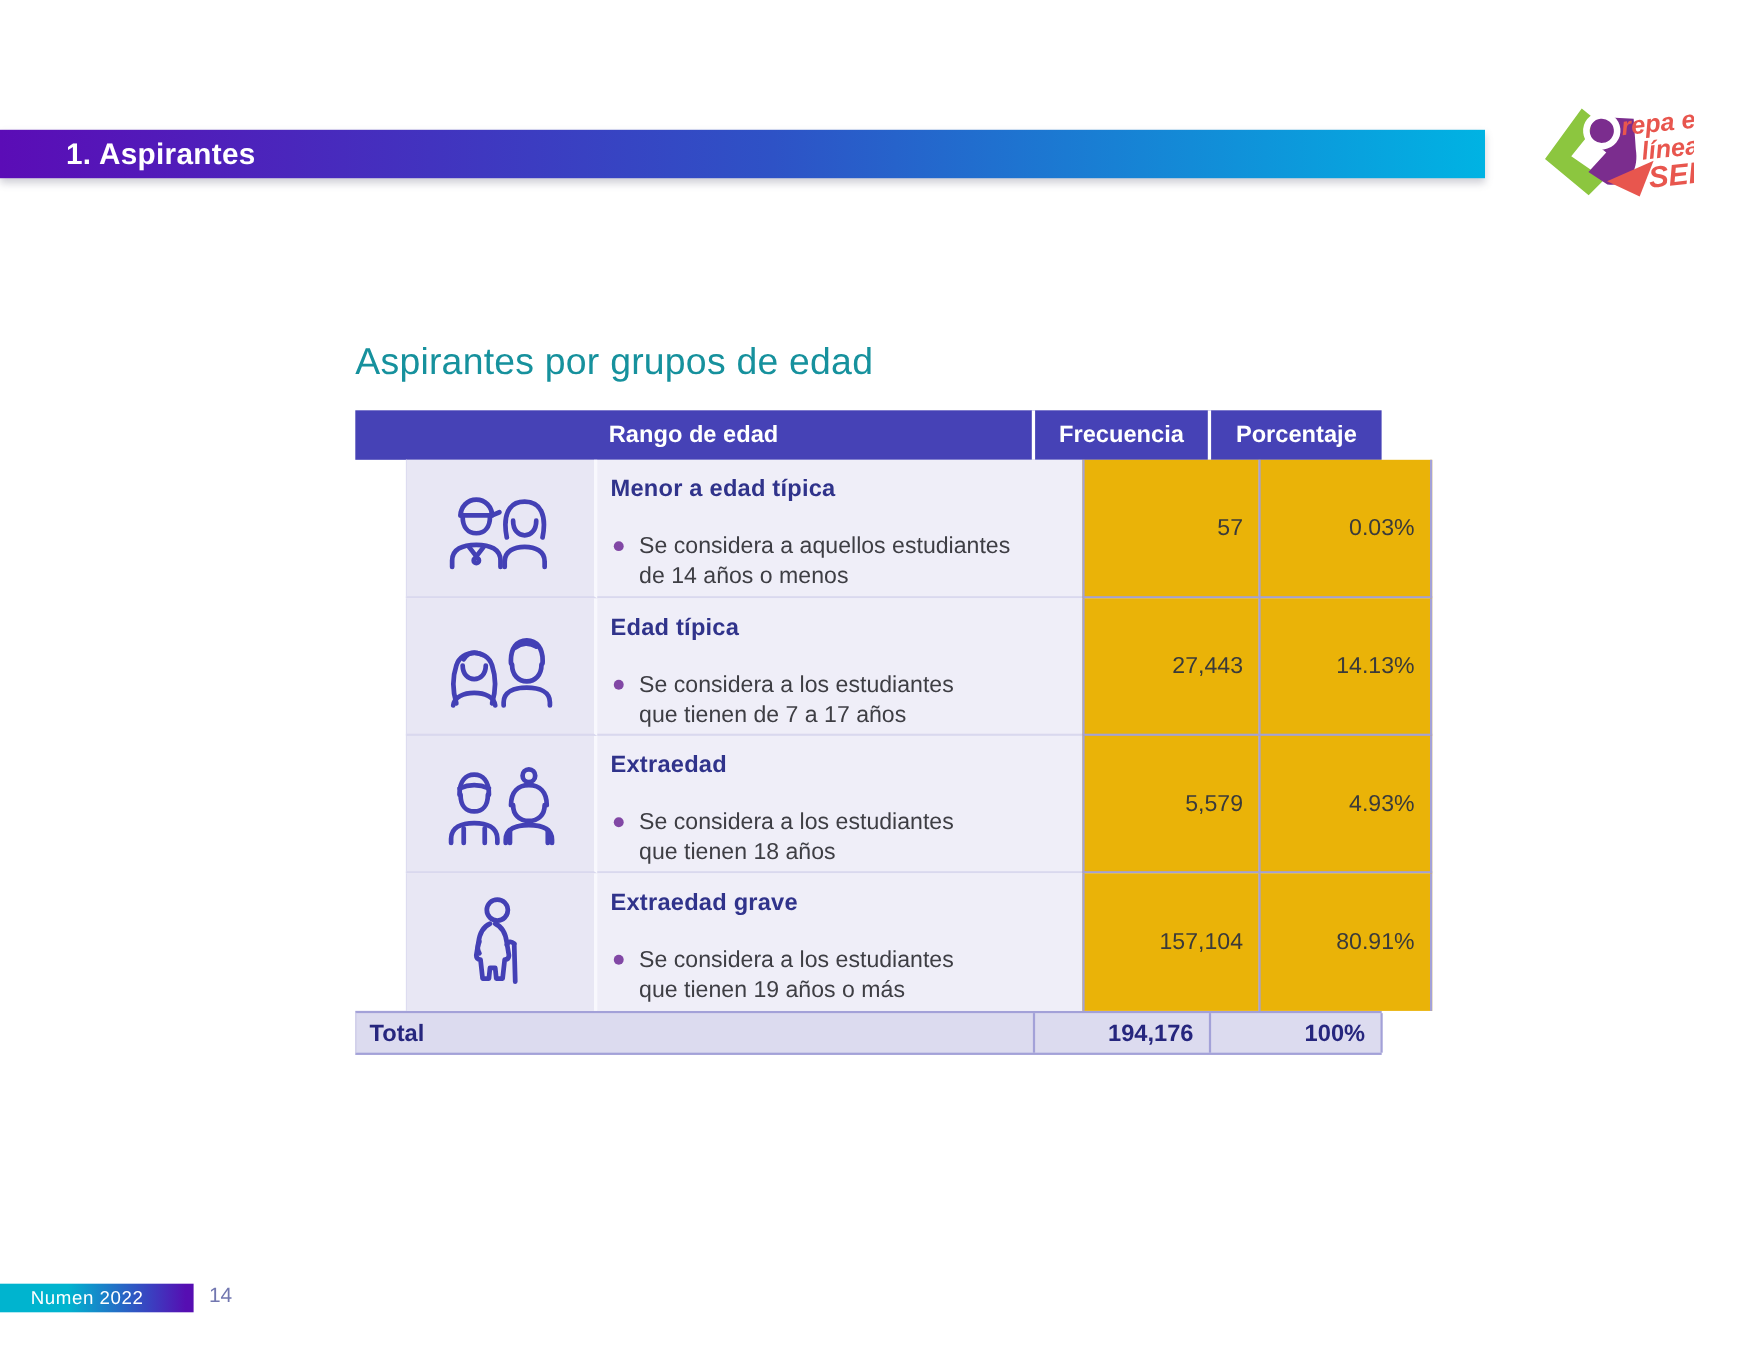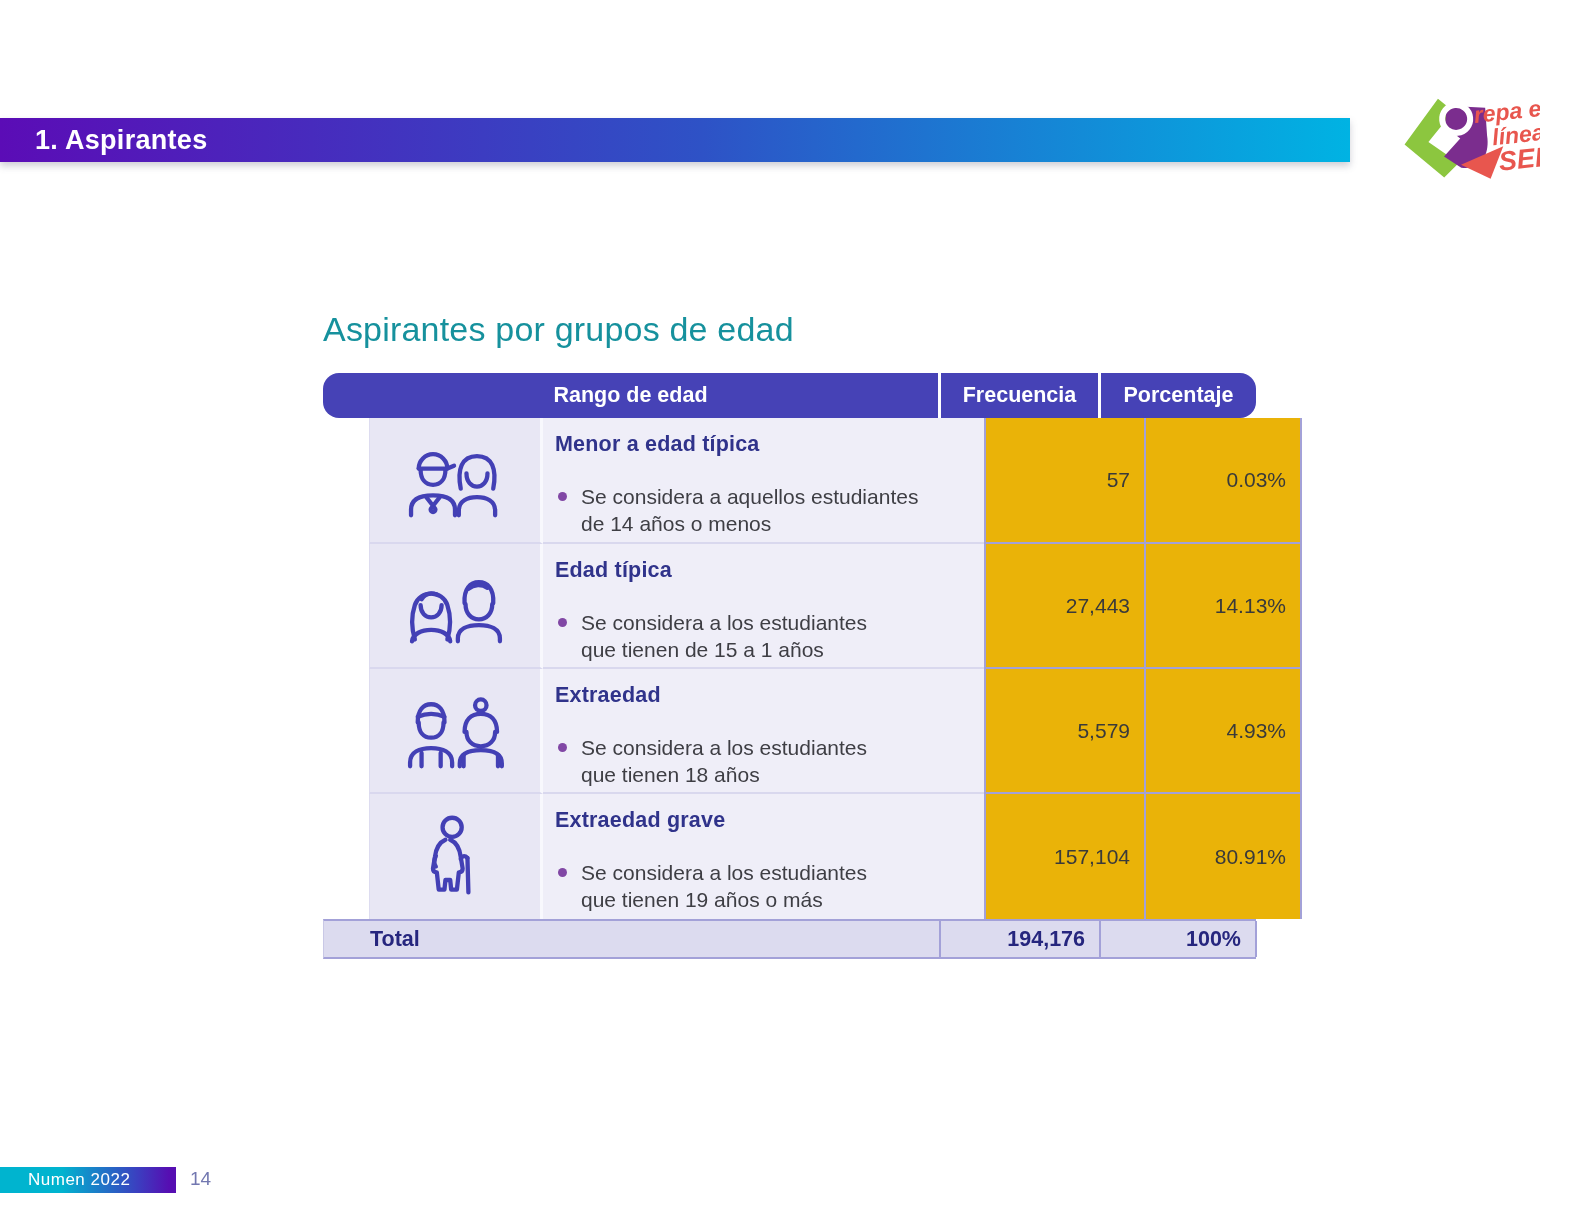--- a/index.html
+++ b/index.html
@@ -10,38 +10,38 @@
   * { box-sizing:border-box; }
 
   
   .top-banner {
     position:absolute; left:0; top:118px; width:1350px; height:44px;
     background:linear-gradient(90deg, var(--banner_start,#5b0cb6) 0%, #2e52c6 52%, var(--banner_end,#00b3e3) 100%);
     box-shadow:0 4px 7px rgba(95,95,120,.30);
     display:flex; align-items:center;
   }
   .top-banner .banner-title {
-    color:#ffffff; font-size:27px; font-weight:bold; padding-left:35px; letter-spacing:.3px;
+    color:#ffffff; font-size:27px; font-weight:bold; padding-left:60px; letter-spacing:.3px;
   }
 
   
   .logo { position:absolute; left:1392px; top:80px; width:148px; height:112px; }
 
   
   .section-title {
     position:absolute; left:323px; top:310px; margin:0;
     font-size:34px; font-weight:normal; color:var(--section_title,#16919d); letter-spacing:.2px;
   }
 
   
   .age-table { position:absolute; left:323px; top:373px; width:933px; }
 
   .thead {
     display:grid; grid-template-columns:615px 160px 158px; height:45px;
-    background:var(--table_header_bg,#4642b6); color:#fff; font-weight:bold; font-size:21.5px;border-radius:16px;
+    background:var(--table_header_bg,#4642b6); color:#fff; font-weight:bold; font-size:21.5px;
   }
   .th { display:flex; align-items:center; justify-content:center; }
   .th + .th { border-left:3px solid #ffffff; }
 
   .trow { display:grid; grid-template-columns:174px 441px 160px 158px; height:125px;margin-left:46px; }
   .trow.first { height:126px; }
 
   .cell-icon {
     background:var(--cell_icon_bg,#e8e7f4);
     border-right:3px solid #f8f8fd; border-bottom:2px solid #d9d8ee; border-left:1px solid #dddcf0;
@@ -73,21 +73,21 @@
   .row-desc span { display:block; }
 
   .total-row {
     display:grid; grid-template-columns:615px 160px 158px; height:40px;
     background:var(--total_bg,#dcdbef);
     border-top:2px solid var(--cell_border,#a3a1d8);
     border-bottom:2px solid var(--cell_border,#a3a1d8);
     border-left:1px solid #c9c8e6;
     color:var(--total_text,#26267e); font-weight:bold; font-size:21.5px;
   }
-  .total-row .tlabel { display:flex; align-items:center; padding-left:12px;margin-left:34px; }
+  .total-row .tlabel { display:flex; align-items:center; padding-left:12px; }
   .total-row .tnum {
     display:flex; align-items:center; justify-content:flex-end; padding-right:14px;
     border-left:2px solid var(--cell_border,#a3a1d8);
   }
   .total-row .tnum.last { border-right:2px solid var(--cell_border,#a3a1d8);padding-left:46px; }
 
   
   .footer-bar {
     position:absolute; left:0; top:1167px; width:176px; height:26px;
     background:linear-gradient(90deg, var(--footer_start,#00b4cf) 0%, #00b4cf 35%, #3b3fc0 78%, var(--footer_end,#560eb2) 96%);
@@ -172,21 +172,21 @@
           <path d="M71,43 c0,10 6,16 14,16 c8,0 14,-6 14,-16"></path>
           <path d="M63,82 v-3 c0,-10 10,-14 22,-14 c12,0 22,4 22,14 v3"></path>
         </svg>
       </div>
       <div class="cell-desc">
         <p class="row-title">Edad típica</p>
         <div class="bullet-line">
           <span class="bullet-dot"></span>
           <div class="row-desc">
             <span>Se considera a los estudiantes</span>
-            <span>que tienen de 15 a 1 años</span>
+            <span>que tienen de 7 a 17 años</span>
           </div>
         </div>
       </div>
       <div class="cell-num">27,443</div>
       <div class="cell-num last">14.13%</div>
     </div>
 
     <div class="trow">
       <div class="cell-icon">
         <svg class="person-icon" width="116" height="86" viewBox="0 0 120 90">

